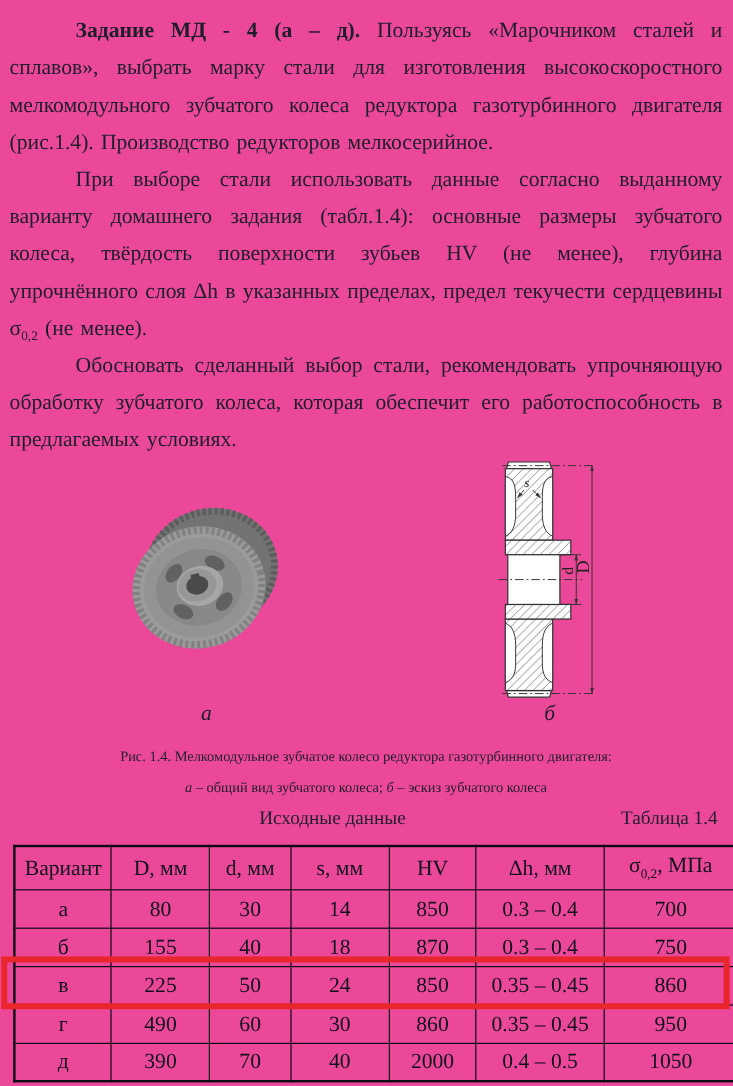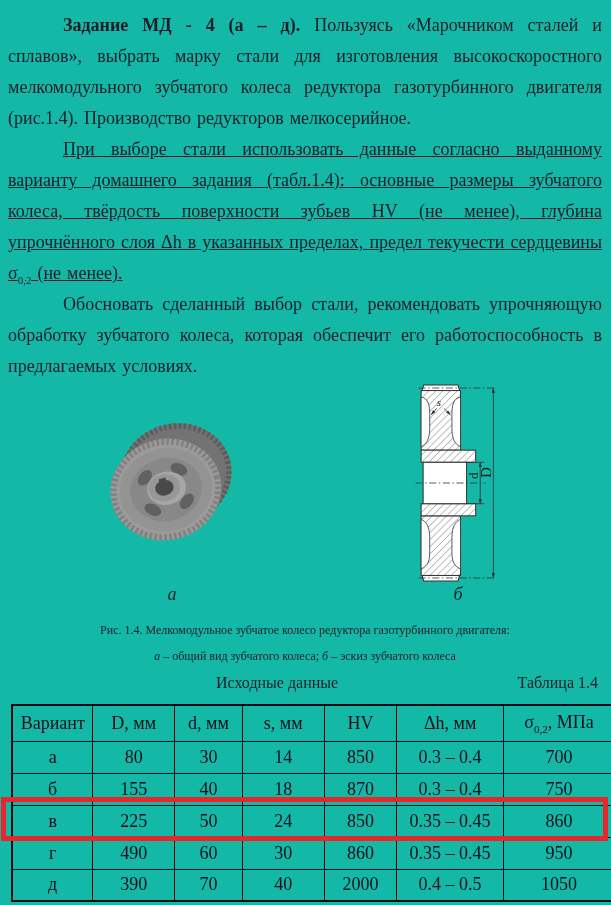--- a/index.html
+++ b/index.html
@@ -1,36 +1,36 @@
 <!DOCTYPE html>
 <html><head>
 <meta charset="utf-8">
 <style>
   * { margin:0; padding:0; box-sizing:border-box; }
   html,body { background:#ffffff; }
   .page {
     position:relative;
     width:611px; height:905px;
-    background:#14b8a6;
+    background:#ec4899;
     font-family:"Liberation Serif", serif;
     color:#1d1d2b;
     overflow:hidden;
     padding:10px 9px 0 8px;
   }
   
   p.para {
     font-size:18px;
     line-height:31px;
     text-align:justify;
     text-indent:55px;
     word-spacing:1.5px;
     overflow:hidden;
   }
   .p1 { height:124px; }
-  .p2 { height:155px;text-decoration:underline; }
+  .p2 { height:155px; }
   .p3 { height:93px; }
   p.para sub { font-size:11px; }
   
   .figures { position:relative; height:226px; }
   .fig-a-wrap  { position:absolute; left:94px;  top:22px;  width:140px; height:160px; }
   .fig-b-wrap  { position:absolute; left:405px; top:2px;   width:90px;  height:198px; }
   .fig-label   { position:absolute; top:202px; font-size:18px; font-style:italic; text-align:center; }
   .fig-label-a { left:94px;  width:140px; }
   .fig-label-b { left:405px; width:90px; }
   

